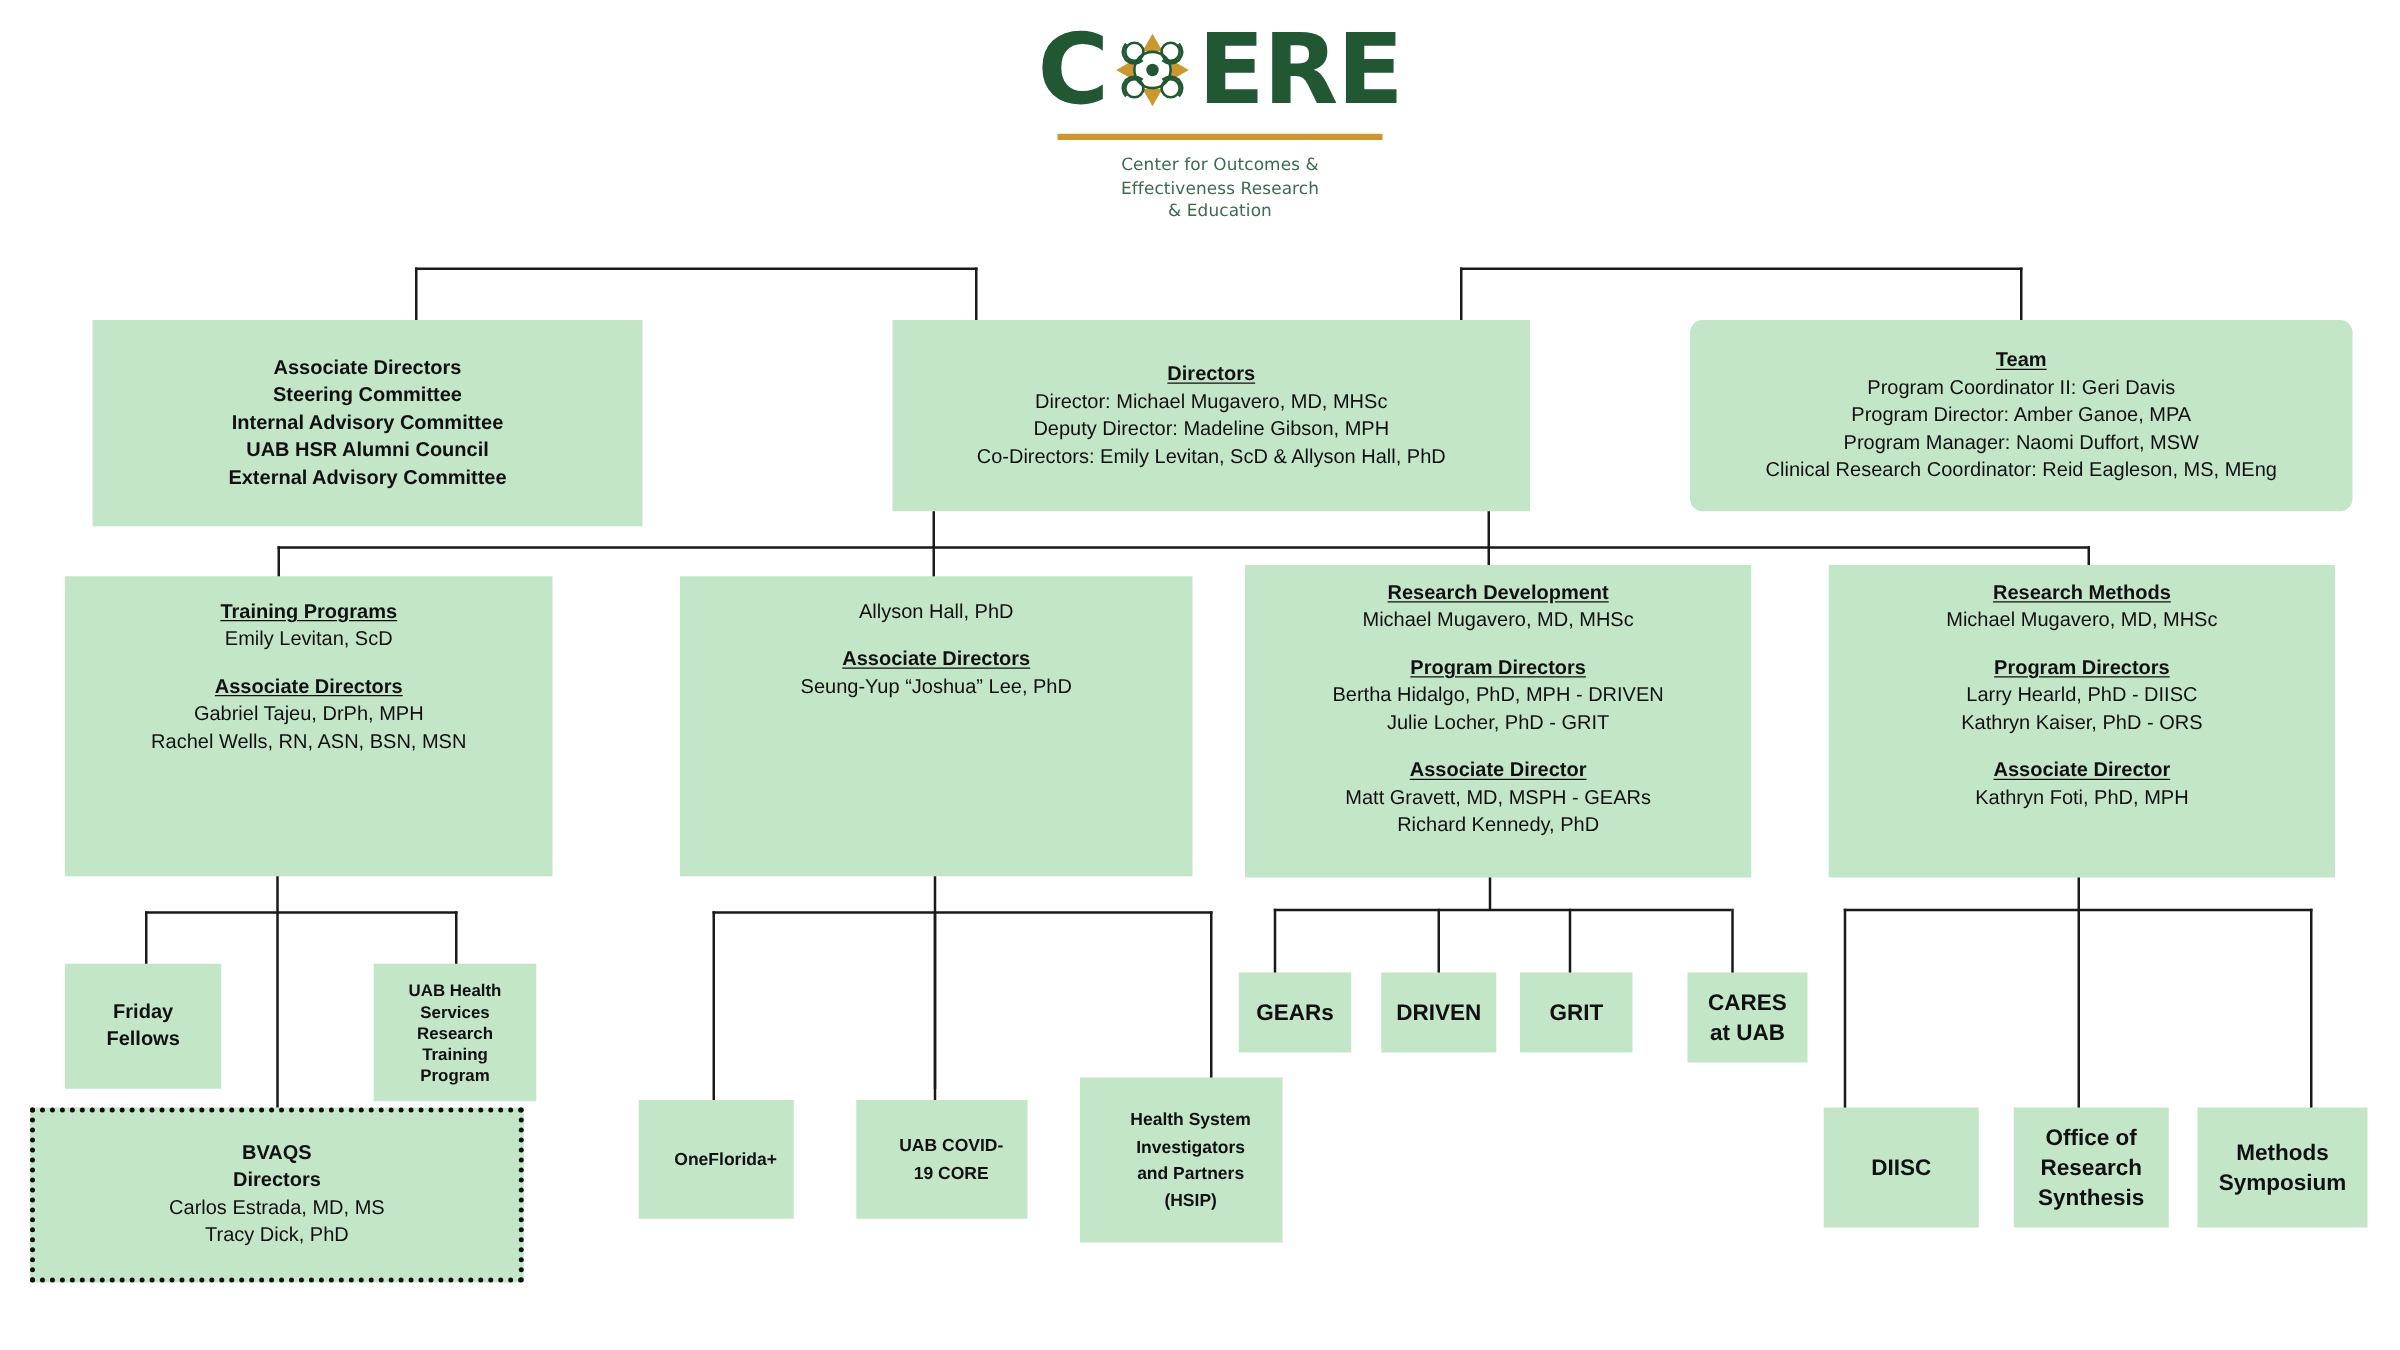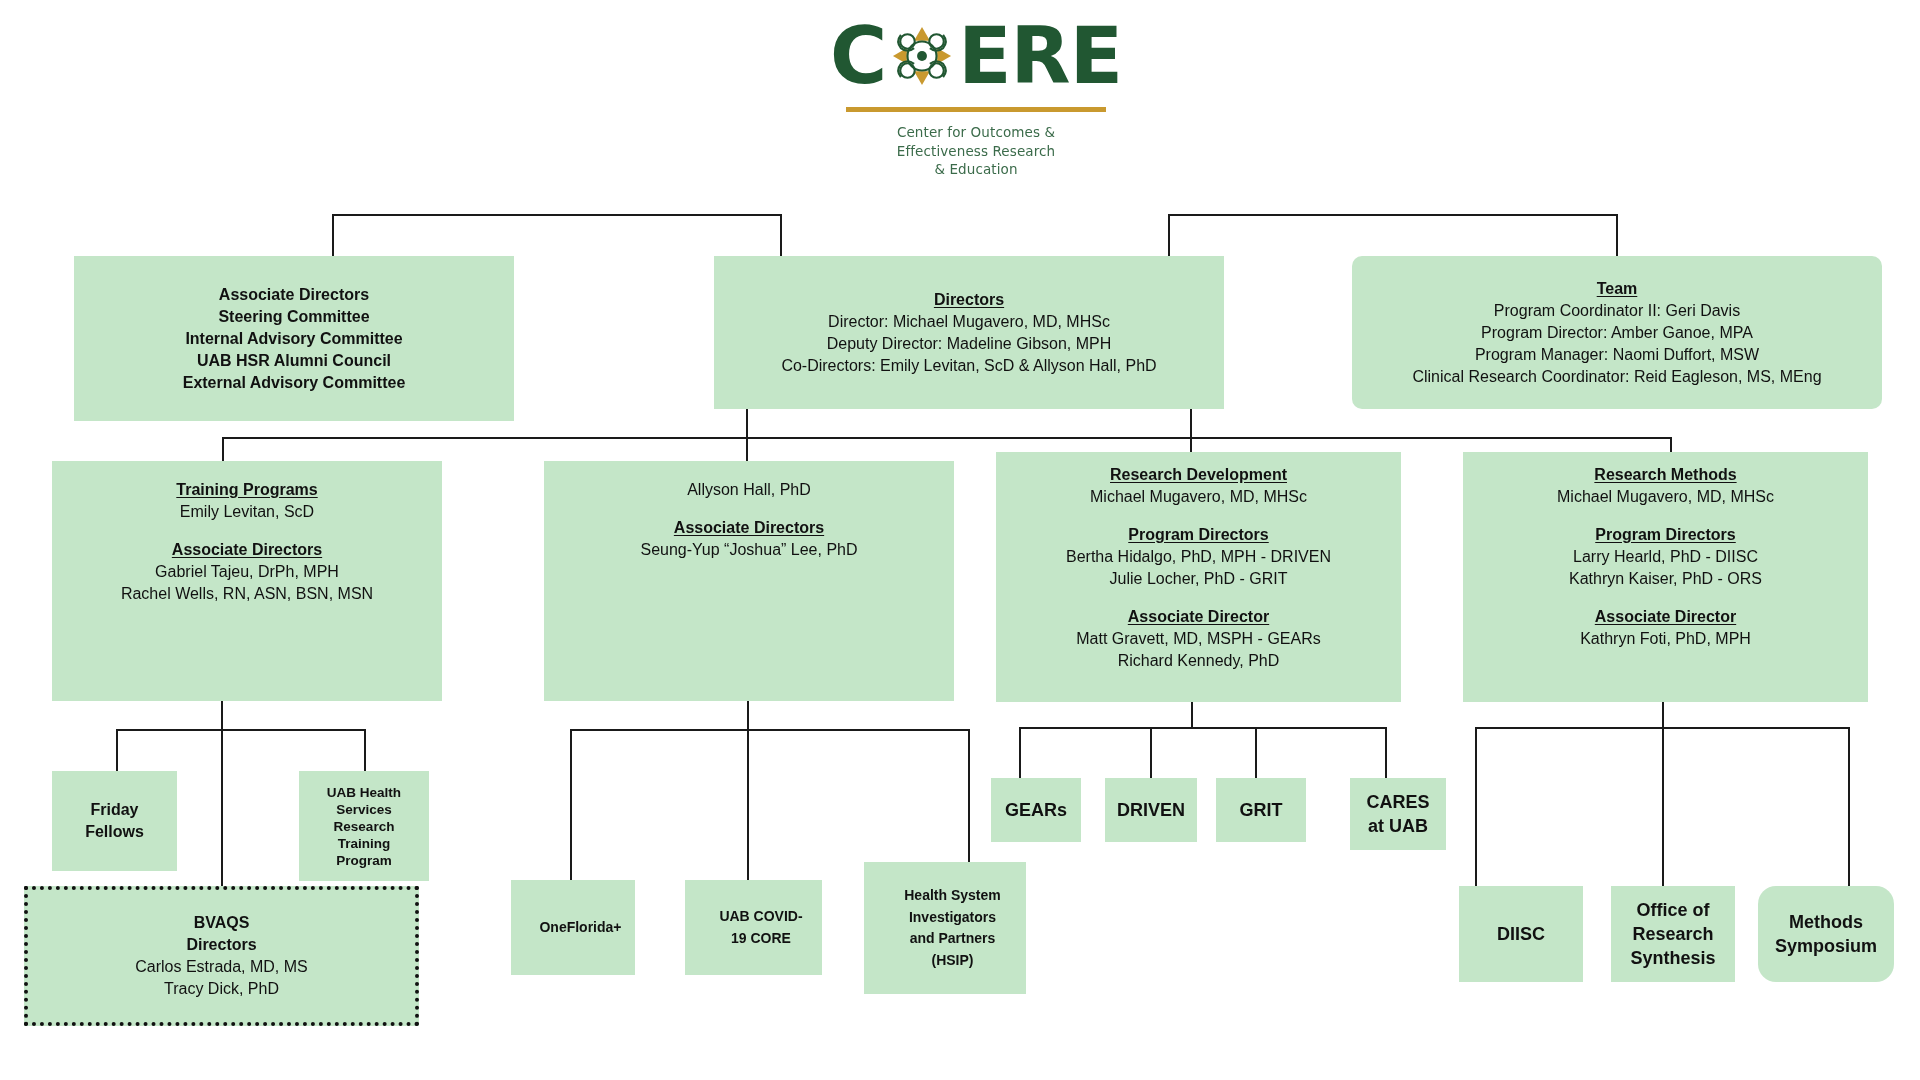--- a/index.html
+++ b/index.html
@@ -342,20 +342,20 @@
   </div>
 
   <div class="box center-v" style="left:1611px; top:886px; width:124px; height:96px;justify-content:center;">
     <div class="pad t-18">
       <span class="ln b">Office of</span>
       <span class="ln b">Research</span>
       <span class="ln b">Synthesis</span>
     </div>
   </div>
 
-  <div class="box center-v" style="left:1758px; top:886px; width:136px; height:96px;border-radius:18px;">
+  <div class="box center-v" style="left:1758px; top:886px; width:136px; height:96px;">
     <div class="pad t-18">
       <span class="ln b">Methods</span>
       <span class="ln b">Symposium</span>
     </div>
   </div>
 
 </div>
 
 </body></html>

